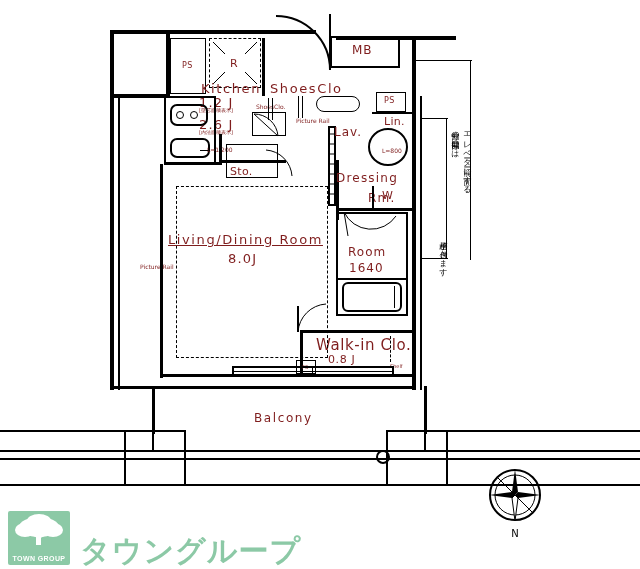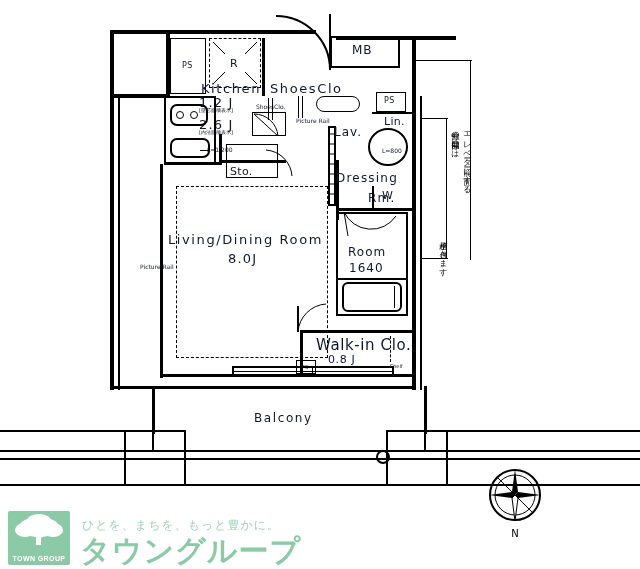--- a/index.html
+++ b/index.html
@@ -17,21 +17,21 @@
 
   #root {
     position: absolute;
     inset: 0;
     background: #ffffff;
   }
 
   
   .lbl {
     position: absolute;
-    color: #0f172a;
+    color: #7f1d1d;
     white-space: nowrap;
     line-height: 1;
     font-family: "DejaVu Sans", sans-serif;
   }
   .room-name {
     font-size: 13px;
     letter-spacing: 1.6px;
     font-weight: 400;
   }
   .room-size {
@@ -335,21 +335,21 @@
       <svg width="34" height="34" viewBox="0 0 34 34">
         <path d="M2 32 A 30 30 0 0 1 30 4" fill="none" stroke="#000" stroke-width="1"></path>
         <line x1="2" y1="32" x2="2" y2="6" stroke="#000" stroke-width="2"></line>
       </svg>
     </div>
 
     <div class="box" style="left:296px;top:360px;width:20px;height:14px;"></div>
     <div class="lbl micro" style="left:302px;top:365px;">PS</div>
 
     <div class="dash" style="left:176px;top:186px;width:152px;height:172px;"></div>
-    <div class="lbl room-name" style="left:168px;top:233px;">Living/Dining Room</div>
+    <div class="lbl room-name" style="left:168px;top:233px;text-decoration:underline;">Living/Dining Room</div>
     <div class="lbl room-size" style="left:228px;top:252px;">8.0J</div>
     <div class="lbl tiny" style="left:140px;top:264px;">Picture Rail</div>
 
     <div class="wall" style="left:160px;top:164px;width:3px;height:214px;"></div>
     <div class="wall" style="left:160px;top:374px;width:142px;height:3px;"></div>
 
     <div class="box-thick" style="left:232px;top:366px;width:162px;height:10px;"></div>
     <div class="thinline" style="left:232px;top:371px;width:162px;height:1px;"></div>
     <div class="thinline" style="left:312px;top:366px;width:1px;height:10px;"></div>
 
@@ -405,17 +405,16 @@
       <svg width="62" height="42" viewBox="0 0 62 42" style="display:block;">
         <ellipse cx="31" cy="16" rx="20" ry="10" fill="#ffffff"></ellipse>
         <ellipse cx="17" cy="19" rx="10" ry="7" fill="#ffffff"></ellipse>
         <ellipse cx="45" cy="19" rx="10" ry="7" fill="#ffffff"></ellipse>
         <ellipse cx="31" cy="10" rx="12" ry="7" fill="#ffffff"></ellipse>
         <rect x="28" y="20" width="5" height="14" fill="#ffffff"></rect>
         <path d="M30 26 L22 22 M32 26 L40 22" stroke="#ffffff" stroke-width="2" fill="none"></path>
       </svg>
       <div class="mark-caption">TOWN GROUP</div>
     </div>
-    <div id="tagline">ひとを、まちを、もっと豊かに。</div>
     <div id="brand">タウングループ</div>
   </div>
 
 </div>
 
 </body></html>

